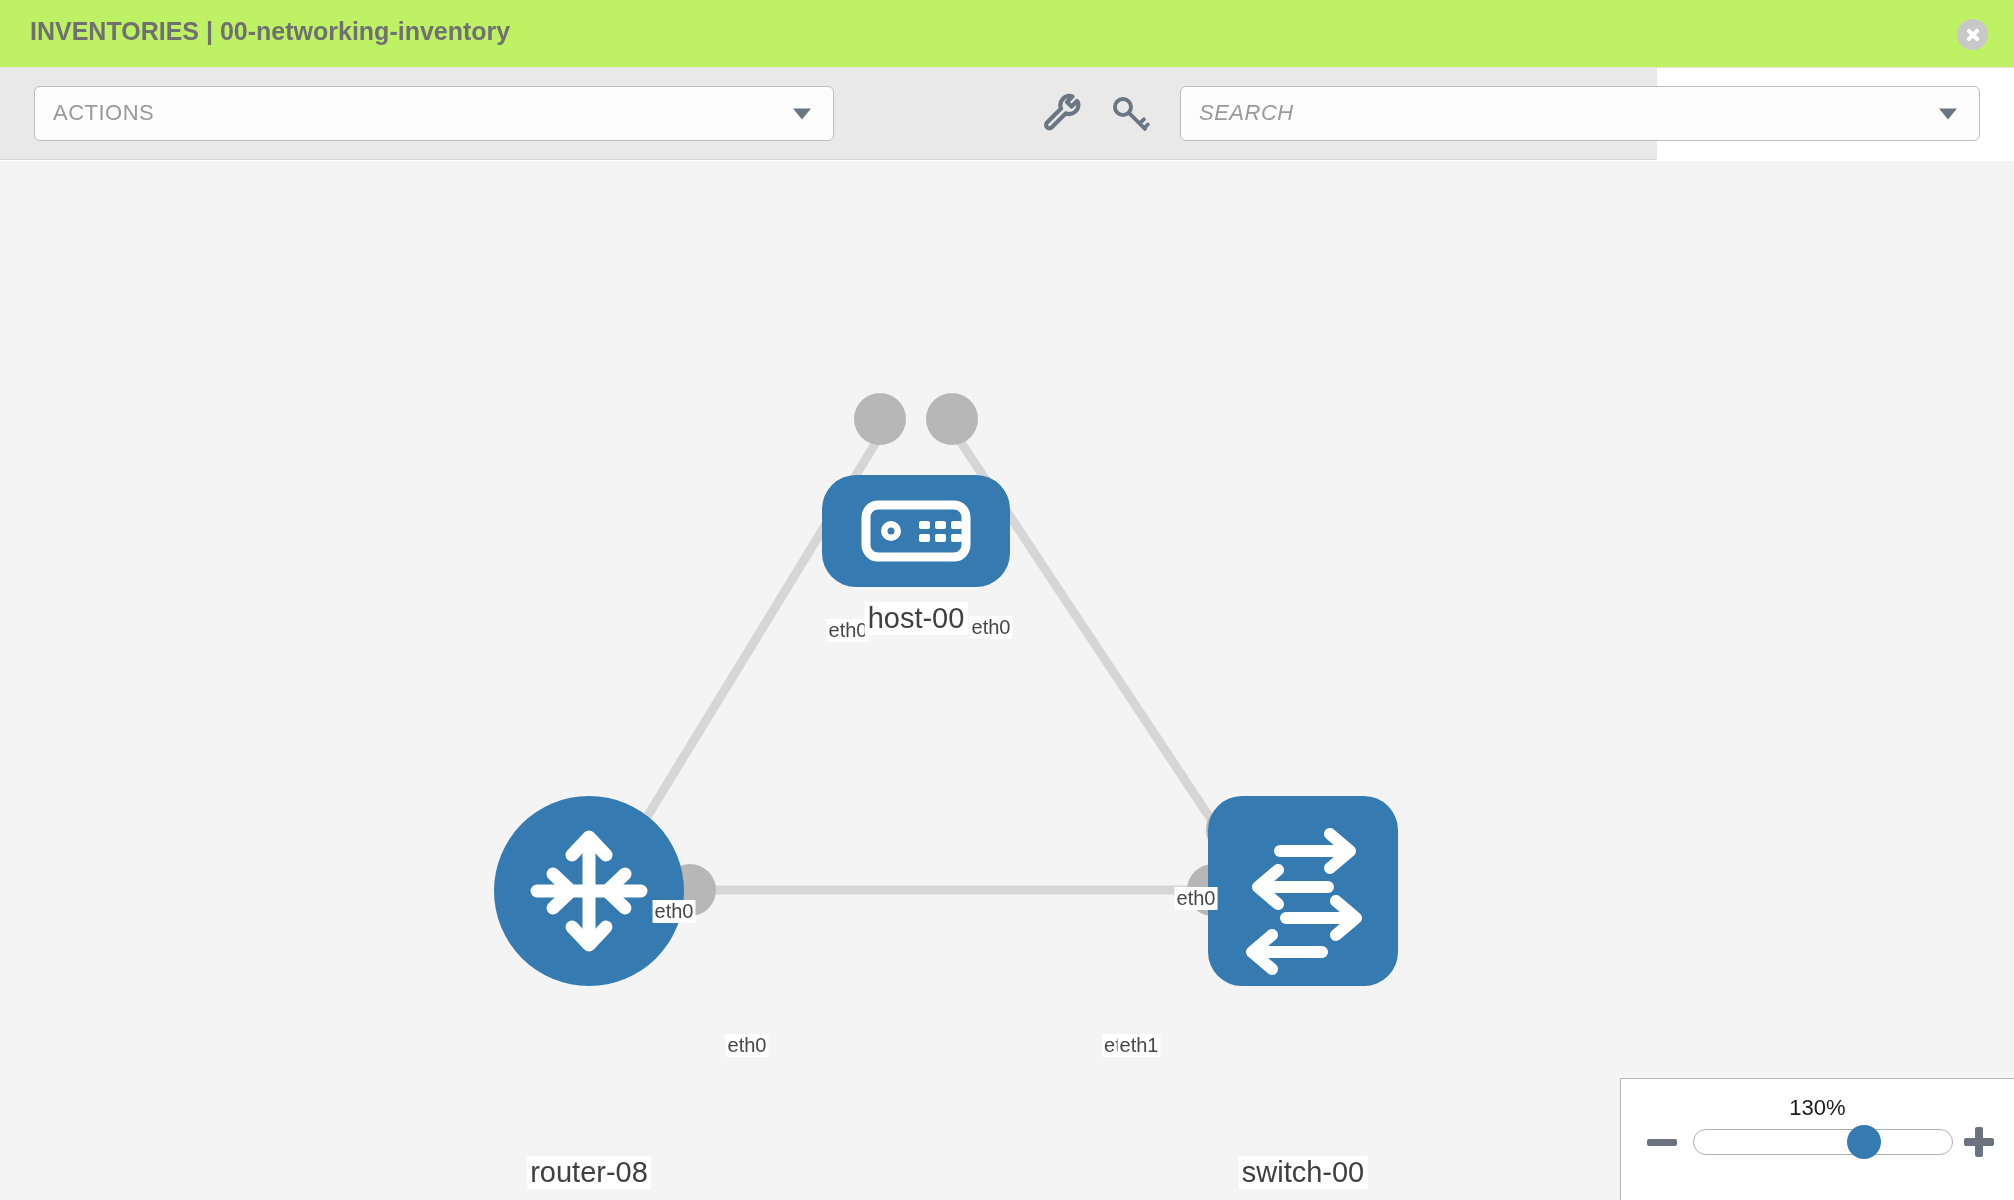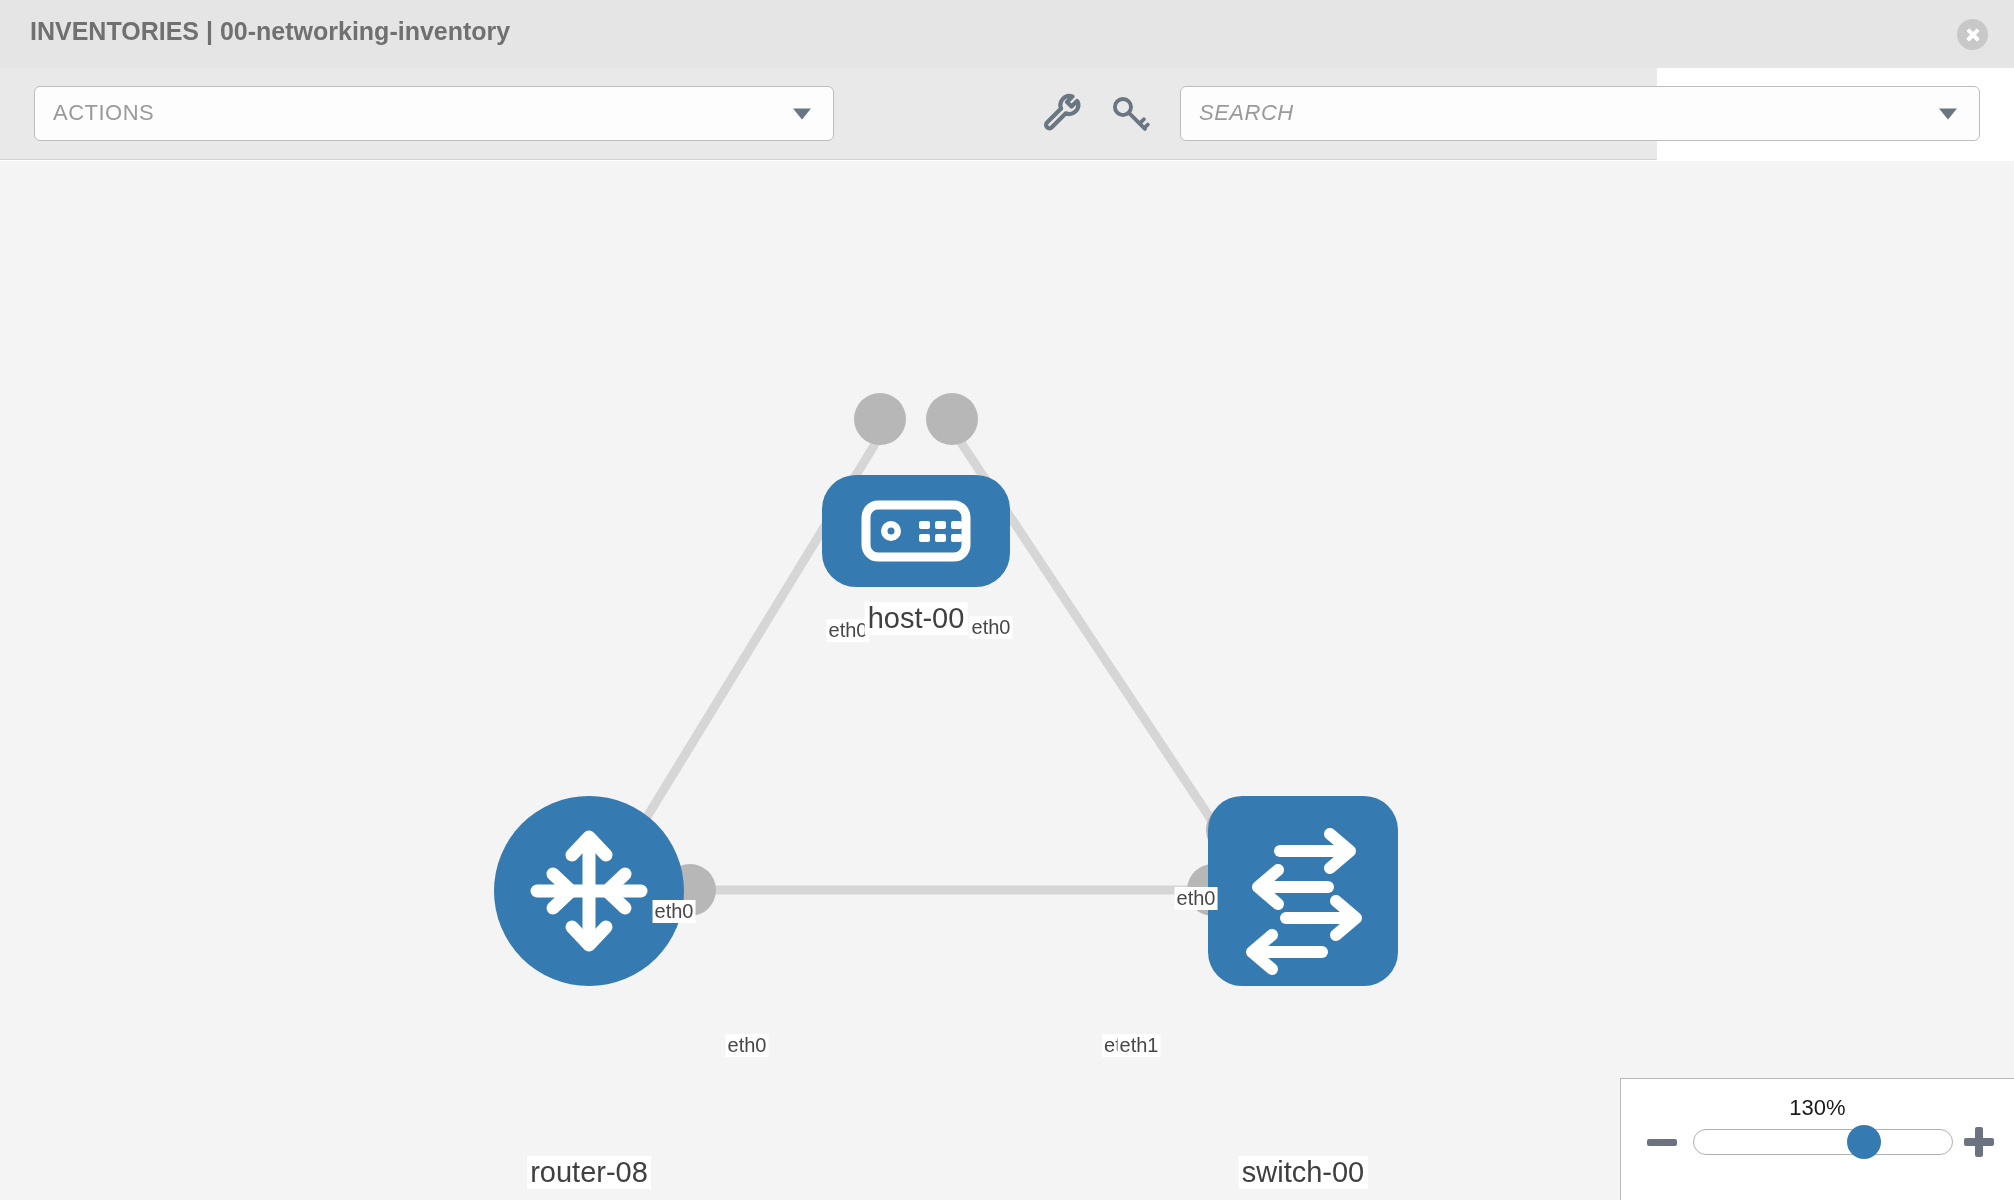--- a/index.html
+++ b/index.html
@@ -7,21 +7,21 @@
     width: 2014px; height: 1200px;
     font-family: "Liberation Sans", sans-serif;
     background: #ffffff;
     overflow: hidden;
   }
   #app { position: relative; width: 2014px; height: 1200px; background: #ffffff; }
 
   
   .header {
     position: absolute; left: 0; top: 0; width: 2014px; height: 68px;
-    background: #e5e5e5; border-bottom: 1px solid #e6e6e6;
+    background: #bef264; border-bottom: 1px solid #e6e6e6;
   }
   .page-title {
     position: absolute; left: 30px; top: 17px;
     font-size: 25px; font-weight: bold; color: #707070;
     letter-spacing: 0px; white-space: nowrap;
   }
   .close-btn {
     position: absolute; right: 26px; top: 19px;
     width: 31px; height: 31px; border-radius: 50%;
     background: #c8c8c8; cursor: pointer;

